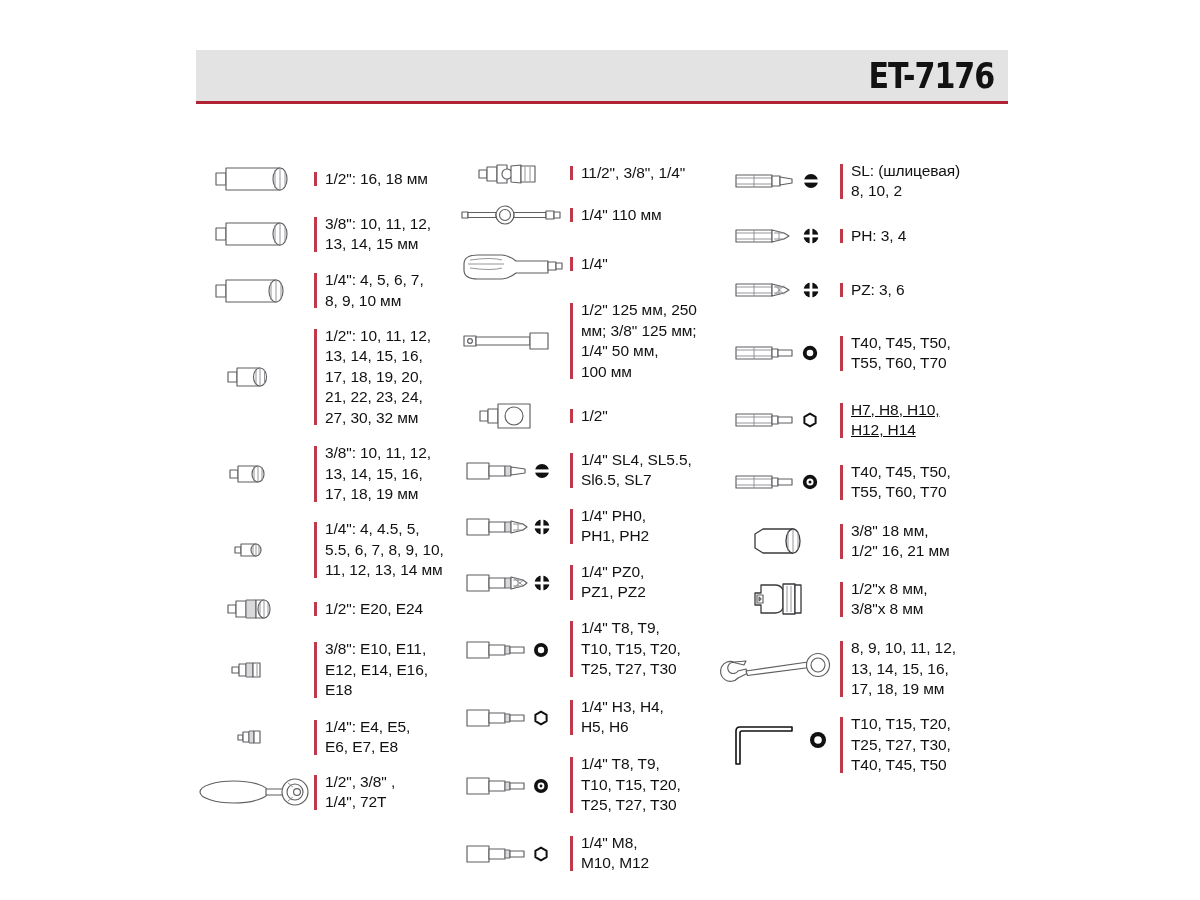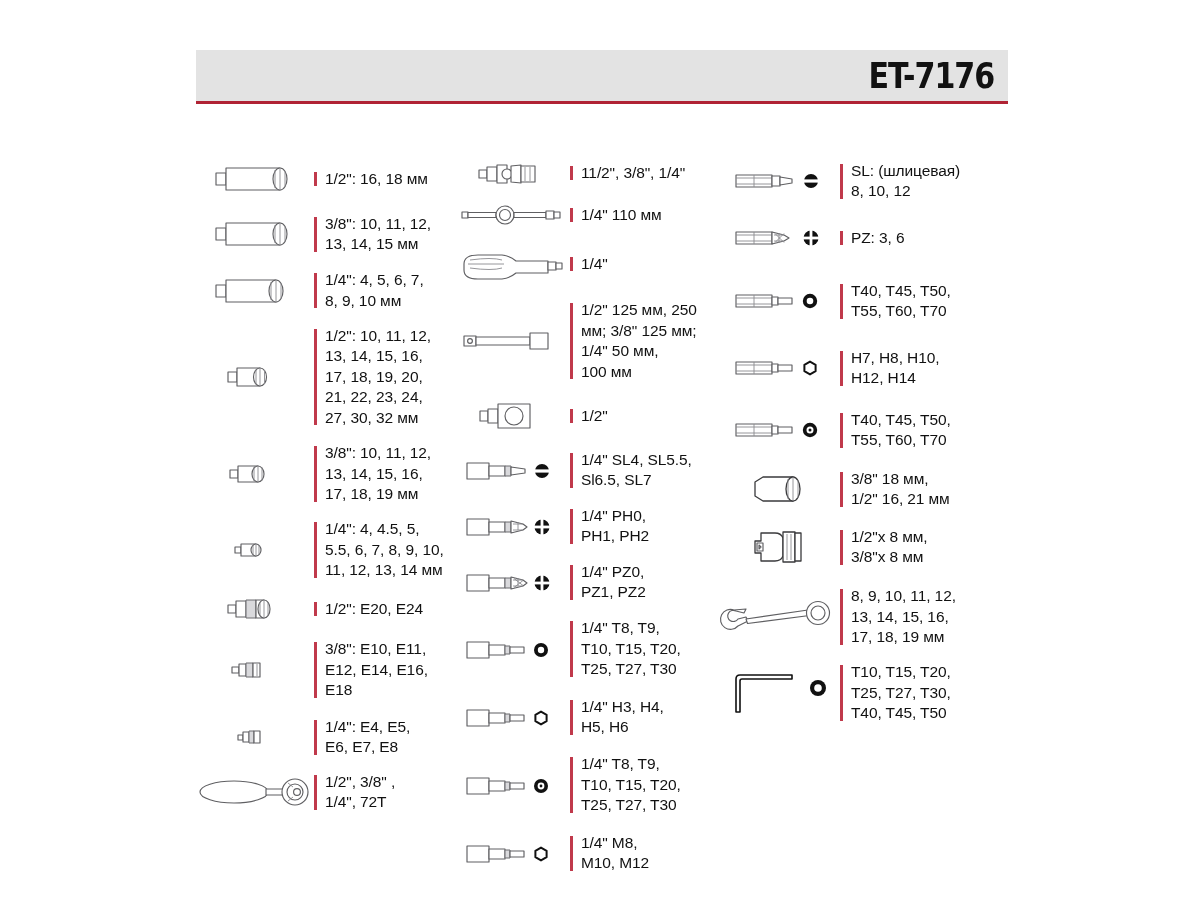--- a/index.html
+++ b/index.html
@@ -518,24 +518,43 @@
             <path class="sk" d="M48 10 l12 2 v4 l-12 2 z"></path>
             <g>
               <circle class="blk" cx="79" cy="14" r="7"></circle>
               <rect class="wht" x="71" y="12.4" width="16" height="3.2"></rect>
             </g>
           </svg>
         </div>
         <div class="text-cell">
           <div class="bar"></div>
           <div class="txt">SL: (шлицевая)
-8, 10, 12</div>
-        </div>
-      </div>
-
+8, 10, 2</div>
+        </div>
+      </div>
+
+      <div class="row" style="height:52px;">
+        <div class="icon-cell" style="width:112px;">
+          <svg width="104" height="28" viewBox="0 0 104 28">
+            <path class="sk" d="M4 8 h36 v12 H4 z"></path>
+            <path class="sk-l" d="M4 11 h36 M4 17 h36 M22 8 v12"></path>
+            <path class="sk" d="M40 8 l12 3 l5 3 l-5 3 l-12 3 z"></path>
+            <path class="sk-l" d="M42 11 h10 M42 17 h10 M47 9 v10"></path>
+            <g>
+              <circle class="blk" cx="79" cy="14" r="7.5"></circle>
+              <rect class="wht" x="77.6" y="6" width="2.8" height="16"></rect>
+              <rect class="wht" x="71" y="12.6" width="16" height="2.8"></rect>
+            </g>
+          </svg>
+        </div>
+        <div class="text-cell">
+          <div class="bar"></div>
+          <div class="txt">PH: 3, 4</div>
+        </div>
+      </div>
 
       <div class="row" style="height:56px;">
         <div class="icon-cell" style="width:112px;">
           <svg width="104" height="28" viewBox="0 0 104 28">
             <path class="sk" d="M4 8 h36 v12 H4 z"></path>
             <path class="sk-l" d="M4 11 h36 M4 17 h36 M22 8 v12"></path>
             <path class="sk" d="M40 8 l12 3 l5 3 l-5 3 l-12 3 z"></path>
             <path class="sk-l" d="M42 11 h10 M42 17 h10 M47 9 v10 M43 9.5 l9 9 M43 18.5 l9 -9"></path>
             <g>
               <circle class="blk" cx="79" cy="14" r="7.5"></circle>
@@ -563,21 +582,21 @@
             </g>
           </svg>
         </div>
         <div class="text-cell">
           <div class="bar"></div>
           <div class="txt">T40, T45, T50,
 T55, T60, T70</div>
         </div>
       </div>
 
-      <div class="row" style="height:64px;">
+      <div class="row" style="height:64px;text-decoration:underline;">
         <div class="icon-cell" style="width:112px;">
           <svg width="104" height="28" viewBox="0 0 104 28">
             <path class="sk" d="M4 8 h36 v12 H4 z"></path>
             <path class="sk-l" d="M4 11 h36 M4 17 h36 M22 8 v12"></path>
             <path class="sk" d="M40 10 h6 v8 h-6 z"></path>
             <path class="sk" d="M46 11 h14 v6 H46 z"></path>
             <g>
               <path class="hx" d="M78 7.6 l5.6 3.2 v6.4 L78 20.4 l-5.6 -3.2 v-6.4 z"></path>
             </g>
           </svg>

